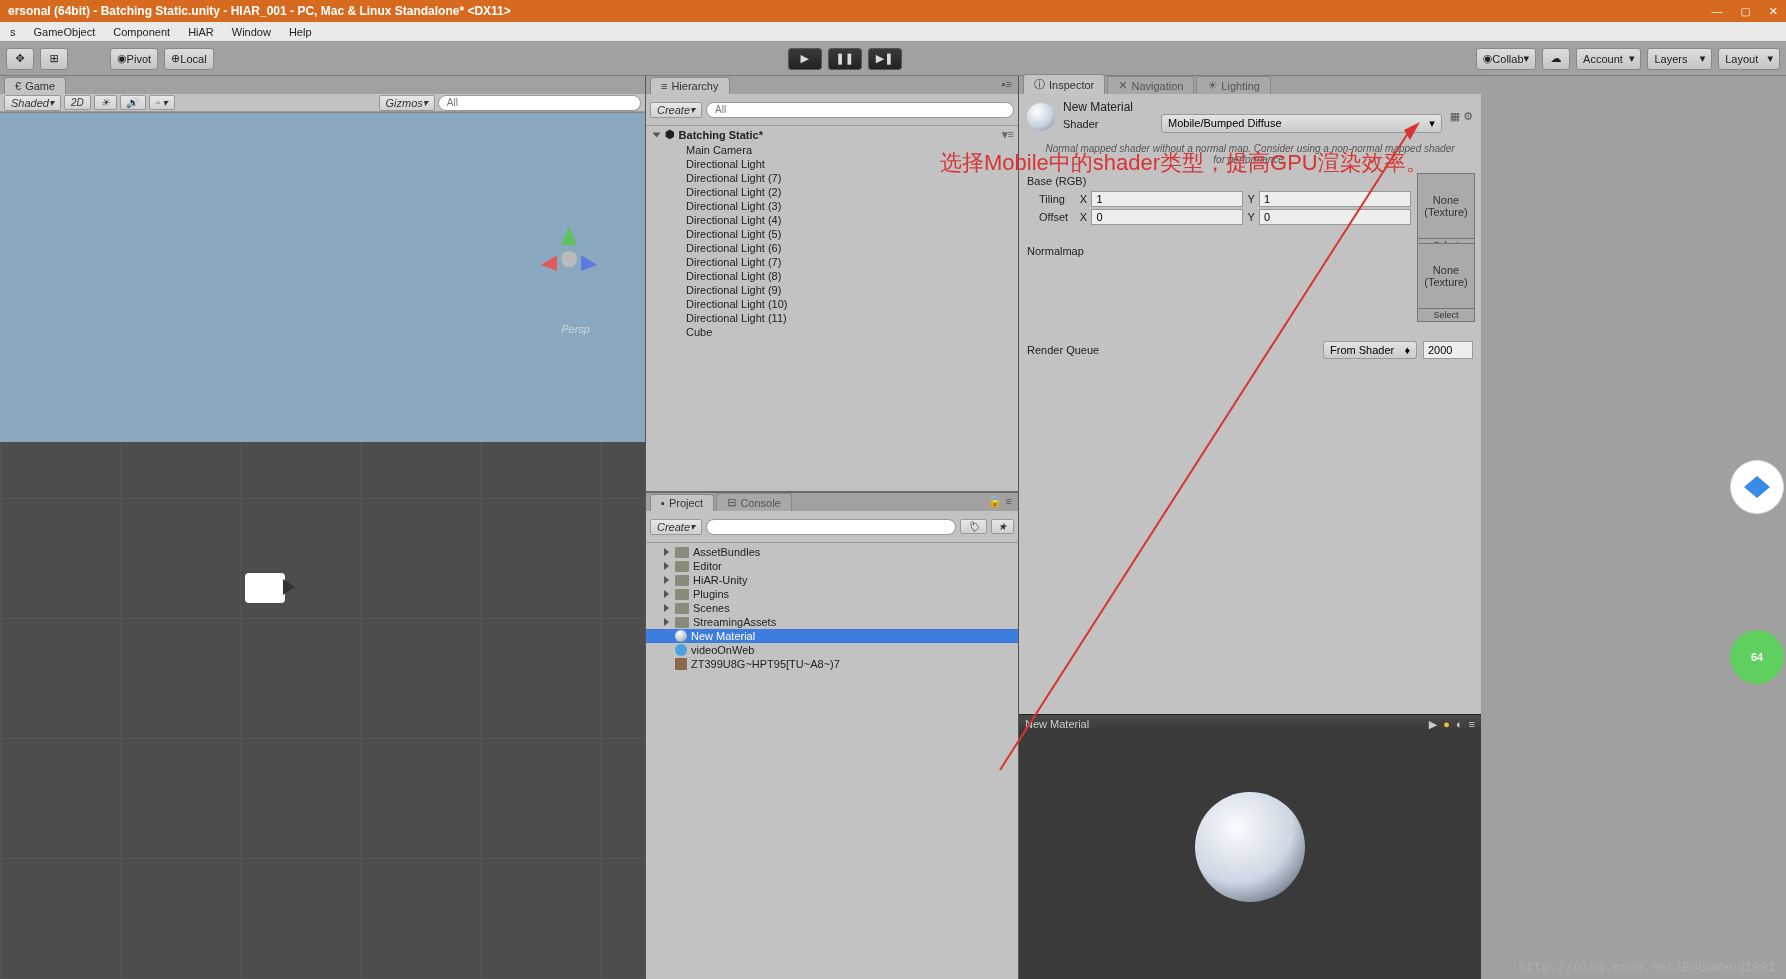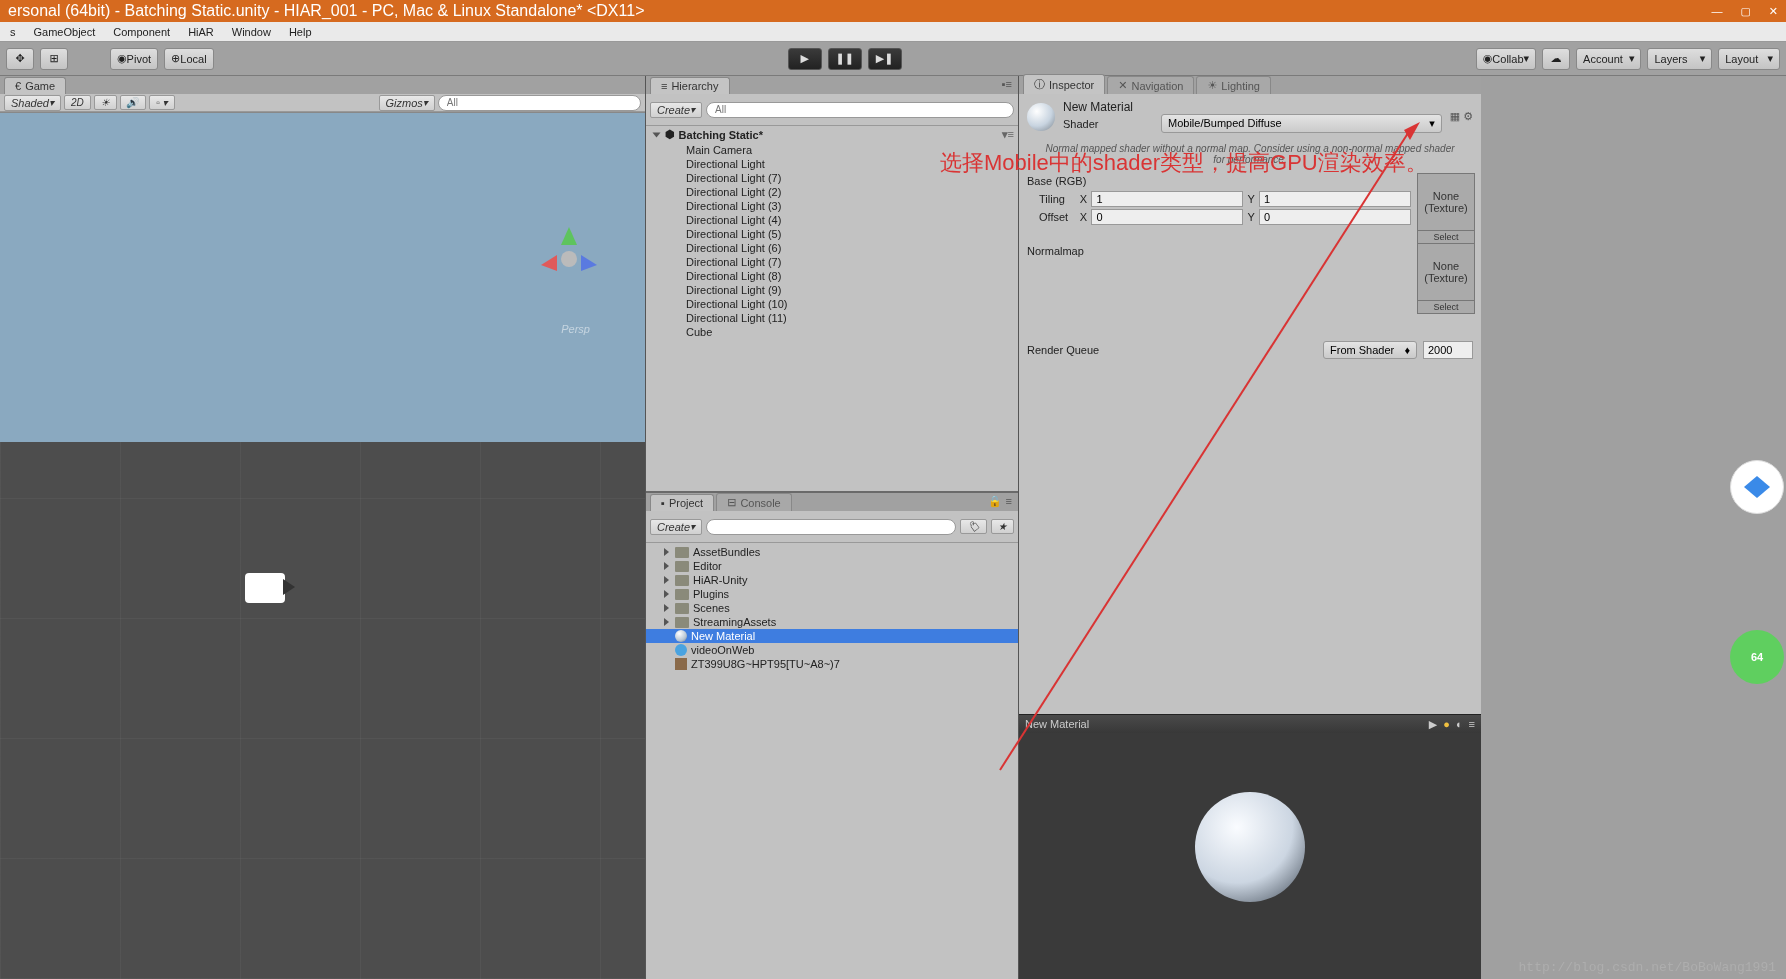--- a/index.html
+++ b/index.html
@@ -1,20 +1,20 @@
 <!DOCTYPE html>
 <html><head>
 <meta charset="utf-8">
 <style>
 * { margin: 0; padding: 0; box-sizing: border-box; font-family: Arial, sans-serif; font-size: 11px; user-select: none; }
 body { background: #a0a0a0; overflow: hidden; width: 1786px; height: 979px; position: relative; }
 
 
 .titlebar { background: #d66a1f; height: 22px; display: flex; align-items: center; color: #fff; padding: 0 8px; justify-content: space-between; }
-.titlebar .title { font-size: 16px; }
+.titlebar .title { font-size: 12px; font-weight: bold; }
 .titlebar .controls { display: flex; gap: 18px; font-size: 14px; }
 
 
 .menubar { background: #eaeaea; height: 20px; display: flex; align-items: center; padding: 0 4px; gap: 6px; color: #222; border-bottom: 1px solid #999; }
 .menubar span { padding: 2px 6px; cursor: pointer; }
 
 
 .toolbar { background: #a1a1a1; height: 34px; display: flex; align-items: center; padding: 0 6px; border-bottom: 1px solid #7a7a7a; justify-content: space-between; }
 .tool-group { display: flex; gap: 6px; align-items: center; }
 .tool-btn { background: linear-gradient(#dedede,#c4c4c4); border: 1px solid #888; border-radius: 3px; height: 22px; min-width: 28px; display: flex; align-items: center; justify-content: center; cursor: pointer; padding: 0 6px; font-size: 11px; color: #222; }
@@ -66,21 +66,21 @@
 .insp-header { padding: 6px 8px; display: flex; align-items: center; gap: 8px; }
 .mat-sphere { width: 28px; height: 28px; border-radius: 50%; background: radial-gradient(circle at 35% 30%, #fff, #c8d4e0 55%, #7a838c); }
 .insp-row { display: flex; align-items: center; padding: 2px 8px; gap: 18px; }
 .insp-row label { width: 80px; color: #222; }
 .shader-dd { flex: 1; background: linear-gradient(#e4e4e4,#cacaca); border: 1px solid #999; border-radius: 3px; padding: 2px 6px; font-size: 11px; text-align: right; cursor: pointer; display: flex; justify-content: space-between; }
 .warn-text { font-size: 10px; color: #555; text-align: center; padding: 4px 20px; font-style: italic; }
 .field-row { display: flex; align-items: center; gap: 4px; margin: 2px 0; }
 .field-row .lbl { width: 70px; color: #222; padding-left: 12px; }
 .field-row .ax { width: 12px; color: #222; }
 .field-row input { flex: 1; background: #eee; border: 1px solid #999; height: 16px; padding: 0 4px; font-size: 11px; }
-.tex-slot { position: absolute; right: 6px; width: 58px; height: 58px; background: #aaa; border: 1px solid #777; display: flex; flex-direction: column; align-items: center; justify-content: center; font-size: 9px; color: #333; text-align: center; }
+.tex-slot { position: absolute; right: 6px; width: 58px; height: 66px; background: #aaa; border: 1px solid #777; display: flex; flex-direction: column; align-items: center; justify-content: center; font-size: 9px; color: #333; text-align: center; }
 .tex-slot .sel-bar { position: absolute; bottom: -14px; left: -1px; right: -1px; background: #aaa; border: 1px solid #777; font-size: 9px; padding: 1px 0; }
 
 .render-queue { display: flex; align-items: center; padding: 6px 8px; gap: 6px; margin-top: 26px; }
 .rq-dd { background: linear-gradient(#e4e4e4,#cacaca); border: 1px solid #999; border-radius: 3px; padding: 2px 6px; width: 94px; cursor: pointer; display: flex; justify-content: space-between; }
 .rq-num { width: 50px; background: #eee; border: 1px solid #999; text-align: left; padding: 2px 4px; }
 
 .preview { background: #3a3a3a; height: 265px; border-top: 1px solid #222; position: relative; }
 .preview-bar { background: linear-gradient(#4a4a4a,#383838); height: 18px; display: flex; align-items: center; padding: 0 6px; color: #ccc; font-size: 11px; justify-content: space-between; }
 .preview-sphere { position: absolute; left: 50%; top: 50%; transform: translate(-50%,-50%); width: 110px; height: 110px; border-radius: 50%; background: radial-gradient(circle at 38% 32%, #fafcff, #ccd6e2 55%, #6a7480 85%, #3a4048); }
 

